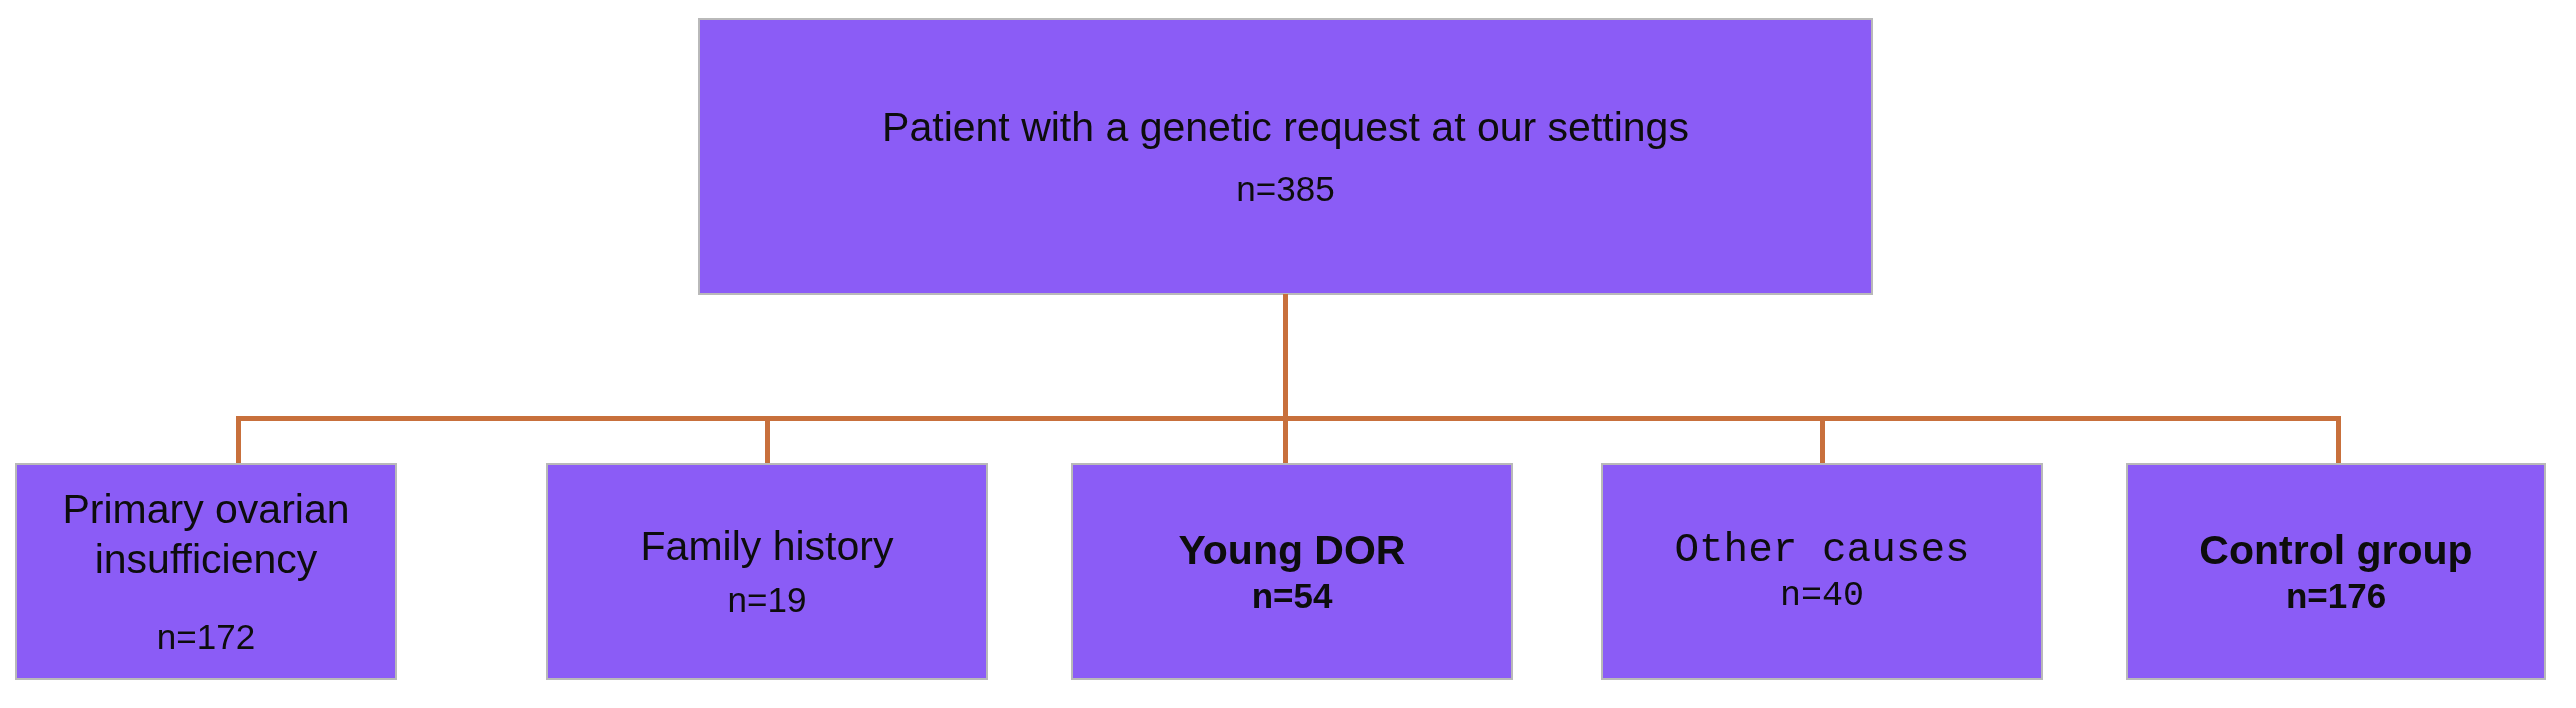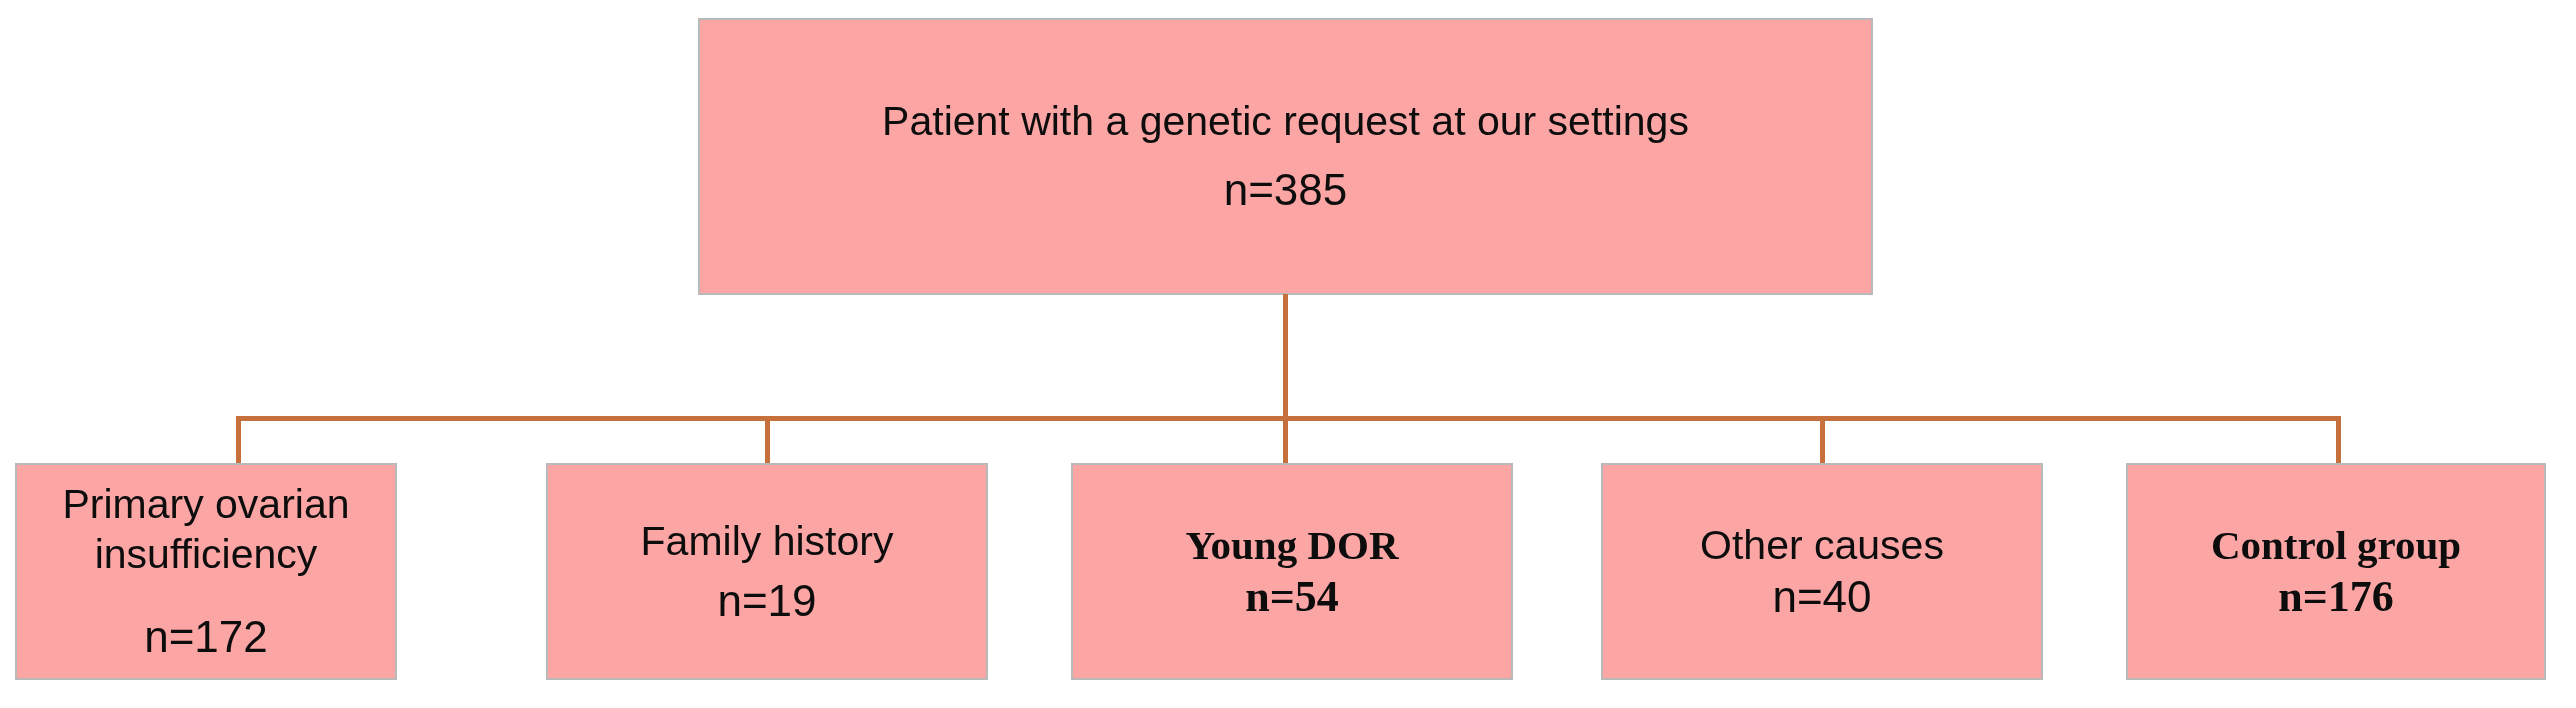--- a/index.html
+++ b/index.html
@@ -15,64 +15,63 @@
     width: 2576px;
     height: 709px;
     background: #ffffff;
     overflow: hidden;
   }
 
   
   .node {
     position: absolute;
     box-sizing: border-box;
-    background: #fca5a5;
+    background: #8b5cf6;
     border: 2.1px solid #b9b9b9;
     display: flex;
     flex-direction: column;
     align-items: center;
     justify-content: center;
     text-align: center;
     color: #0d0d0d;
   }
   .node .title {
     font-size: 41px;
     line-height: 1.22;
     font-weight: 400;
     white-space: pre-line;
   }
   .node .count {
-    font-size: 44px;
+    font-size: 35px;
     line-height: 1.22;
     font-weight: 400;
   }
   .node.bold .title,
   .node.bold .count {
     font-weight: bold;
-    font-family: Liberation Serif, serif;
   }
 
   
   #node-root {
     left: 698px;
     top: 18px;
     width: 1175px;
     height: 277px;
   }
   #node-root .title { margin-bottom: 16.4px; }
 
   
   .child {
     top: 463px;
     height: 217px;
   }
   #node-poi      { left: 15px;   width: 382px; }
   #node-family   { left: 546px;  width: 442px; }
   #node-dor      { left: 1071px; width: 442px; }
-  #node-other    { left: 1601px; width: 442px; }
+  #node-other    { left: 1601px; width: 442px; font-family: Liberation Mono, monospace; }
   #node-control  { left: 2126px; width: 420px; text-align: right; }
 
   
   #node-poi .title { margin-bottom: 31.5px; }
 
   
   .conn {
     position: absolute;
     background: #c8703c;
   }

